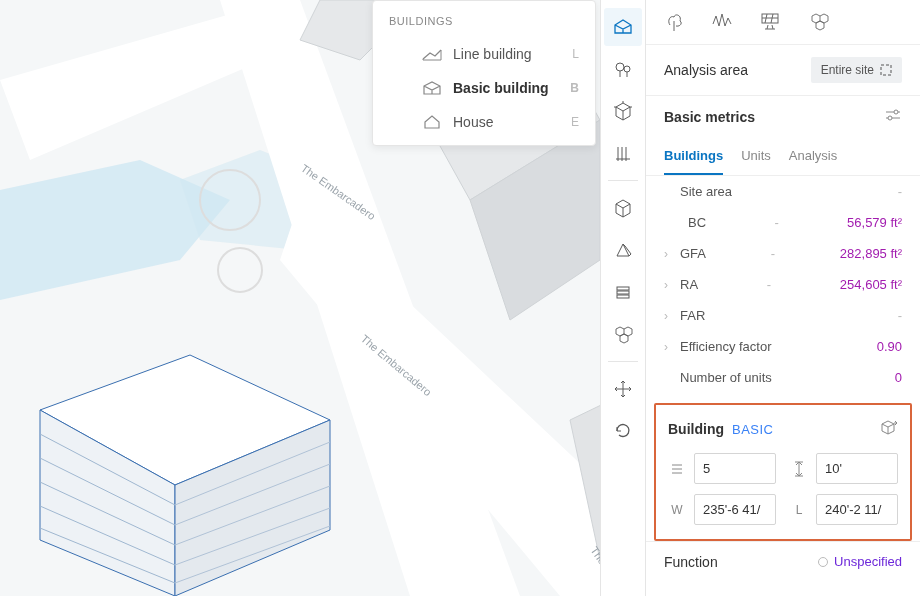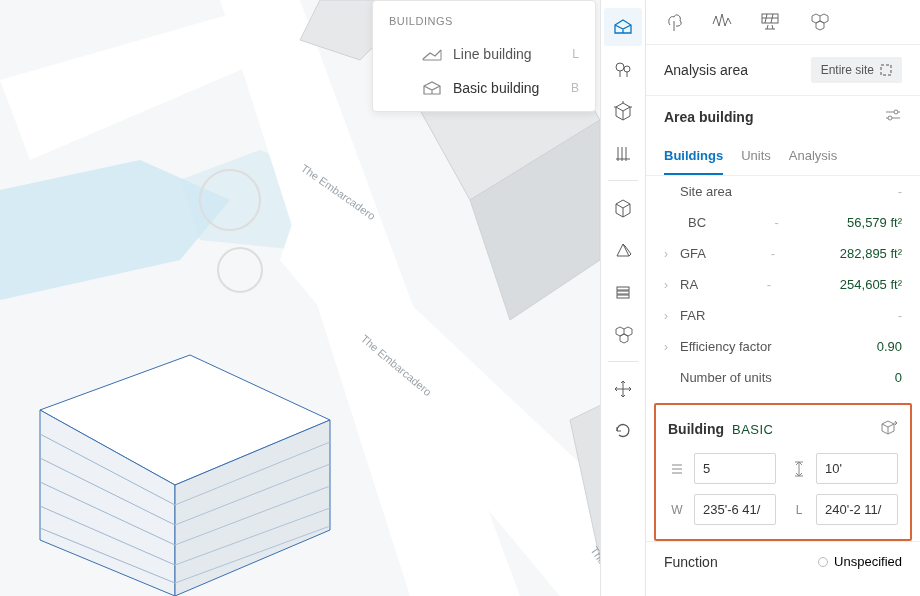--- a/index.html
+++ b/index.html
@@ -6,21 +6,21 @@
 body { font-family: -apple-system, BlinkMacSystemFont, "Segoe UI", Arial, sans-serif; width: 920px; height: 596px; overflow: hidden; background: #fff; position: relative; }
 
 
 .viewport { position: absolute; left: 0; top: 0; width: 653px; height: 596px; background: linear-gradient(180deg, #fafcfd 0%, #f2f5f7 100%); overflow: hidden; }
 .viewport svg { width: 100%; height: 100%; }
 
 
 .dropdown { position: absolute; left: 372px; top: 0; width: 224px; background: #fff; border: 1px solid #e5e5e5; border-radius: 4px; box-shadow: 0 2px 8px rgba(0,0,0,0.08); padding: 8px 0 6px; }
 .dropdown-header { font-size: 11px; letter-spacing: .5px; color: #888; padding: 6px 16px 10px; }
 .dropdown-item { display: flex; align-items: center; padding: 8px 16px; font-size: 14px; color: #555; cursor: pointer; margin-left: 32px; }
-.dropdown-item.selected { font-weight: 400; color: #333; }
+.dropdown-item.selected { font-weight: 700; color: #333; }
 .dropdown-item .di-icon { width: 22px; height: 18px; display: flex; align-items: center; justify-content: center; margin-right: 10px; color: #888; }
 .dropdown-item .di-key { margin-left: auto; font-size: 12px; color: #bbb; }
 
 
 .toolbar { position: absolute; left: 600px; top: 0; width: 46px; height: 596px; background: #fff; border-left: 1px solid #e5e5e5; border-right: 1px solid #e5e5e5; display: flex; flex-direction: column; align-items: center; padding-top: 6px; gap: 0; }
 .tb-btn { width: 38px; height: 38px; display: flex; align-items: center; justify-content: center; color: #5a5a5a; cursor: pointer; border-radius: 3px; margin: 2px 0; }
 .tb-btn.active { color: #0a75c2; background: #eef6fb; }
 .tb-sep { width: 30px; height: 1px; background: #e5e5e5; margin: 6px 0; }
 
 
@@ -34,35 +34,35 @@
 .section-head { font-weight: 600; font-size: 14px; color: #333; }
 .slider-ico { color: #888; }
 
 .subtabs { display: flex; gap: 18px; padding: 0 18px; border-bottom: 1px solid #eee; }
 .subtab { font-size: 13px; color: #888; padding: 10px 0 10px; cursor: pointer; }
 .subtab.active { color: #0a75c2; border-bottom: 2px solid #0a75c2; font-weight: 600; }
 
 .metric { display: flex; align-items: flex-end; padding: 8px 18px 8px 18px; font-size: 13px; color: #555; }
 .metric .chev { width: 16px; color: #bbb; font-size: 12px; }
 .metric .mlabel { flex: 0 0 auto; }
-.metric .mval { margin-left: auto; color: #14532d; }
+.metric .mval { margin-left: auto; color: #a21caf; }
 .metric.indent { padding-left: 42px; }
 
 .building-sec { margin: 10px 8px 0; border: 2px solid #d9653b; border-radius: 2px; padding: 14px 12px 14px; }
 .bs-head { display: flex; align-items: center; gap: 8px; margin-bottom: 14px; }
 .bs-title { font-weight: 600; font-size: 14px; color: #333; }
-.bs-sub { font-size: 13px; color: #14532d; letter-spacing: .5px; }
+.bs-sub { font-size: 13px; color: #3b82f6; letter-spacing: .5px; }
 .bs-goto { margin-left: auto; color: #888; cursor: pointer; }
 .bs-row { display: flex; gap: 14px; margin-bottom: 10px; }
 .bs-field { flex: 1; display: flex; align-items: center; gap: 8px; }
 .bs-field .fi { width: 18px; height: 18px; color: #888; display:flex; align-items:center; justify-content:center; font-size:12px; }
 .bs-field input { flex: 1; width: 100%; min-width: 0; border: 1px solid #d5d5d5; padding: 7px 8px; font-size: 13px; color: #333; border-radius: 2px; }
 
 .func-row { display: flex; align-items: flex-start; justify-content: space-between; padding: 12px 18px; border-top: 1px solid #eee; font-size: 14px; color: #333; }
-.func-val { display: flex; align-items: center; gap: 6px; color: #000000; font-size: 13px; }
+.func-val { display: flex; align-items: center; gap: 6px; color: #6d28d9; font-size: 13px; }
 .func-dot { width: 10px; height: 10px; border: 1.2px solid #bbb; border-radius: 50%; }
 
 .icon-svg { display: block; }
 </style>
 </head>
 <body>
 
 <div class="viewport">
   <svg viewBox="0 0 653 596">
 
@@ -123,20 +123,29 @@
   <div class="dropdown-item selected">
     <span class="di-icon">
       <svg class="icon-svg" width="20" height="16" viewBox="0 0 20 16">
           <path d="M2 6 L10 2 L18 6 L18 14 L2 14 Z M2 6 L10 10 L18 6 M10 10 L10 14" fill="none" stroke="currentColor" stroke-width="1.2"></path>
         </svg>
     </span>
     <span>Basic building</span>
     <span class="di-key">B</span>
   </div>
 
+  <div class="dropdown-item">
+    <span class="di-icon">
+      <svg class="icon-svg" width="20" height="16" viewBox="0 0 20 16">
+          <path d="M3 8 L10 2 L17 8 L17 14 L3 14 Z" fill="none" stroke="currentColor" stroke-width="1.2"></path>
+        </svg>
+    </span>
+    <span>House</span>
+    <span class="di-key">E</span>
+  </div>
 </div>
 
 <div class="toolbar">
   <div class="tb-btn active">
       <svg width="22" height="20">
         <path d="M3 8 L11 3 L19 8 L19 16 L3 16 Z M3 8 L11 12 L19 8 M11 12 L11 16" fill="none" stroke="currentColor" stroke-width="1.3"></path>
       </svg>
     </div>
   <div class="tb-btn">
       <svg width="22" height="20">
@@ -226,21 +235,21 @@
     <span class="analysis-title">Analysis area</span>
     <button class="site-btn">
       <span>Entire site</span>
       <svg width="12" height="12">
           <rect x="1" y="1" width="10" height="10" fill="none" stroke="currentColor" stroke-dasharray="3 2"></rect>
         </svg>
     </button>
   </div>
 
   <div class="row">
-    <span class="section-head">Area building</span>
+    <span class="section-head">Basic metrics</span>
     <span class="slider-ico">
       <svg width="18" height="14">
           <path d="M2 4 L16 4 M2 10 L16 10" stroke="currentColor"></path>
           <circle cx="12" cy="4" r="2" fill="#fff" stroke="currentColor"></circle>
           <circle cx="6" cy="10" r="2" fill="#fff" stroke="currentColor"></circle>
         </svg>
     </span>
   </div>
 
   <div class="subtabs">

